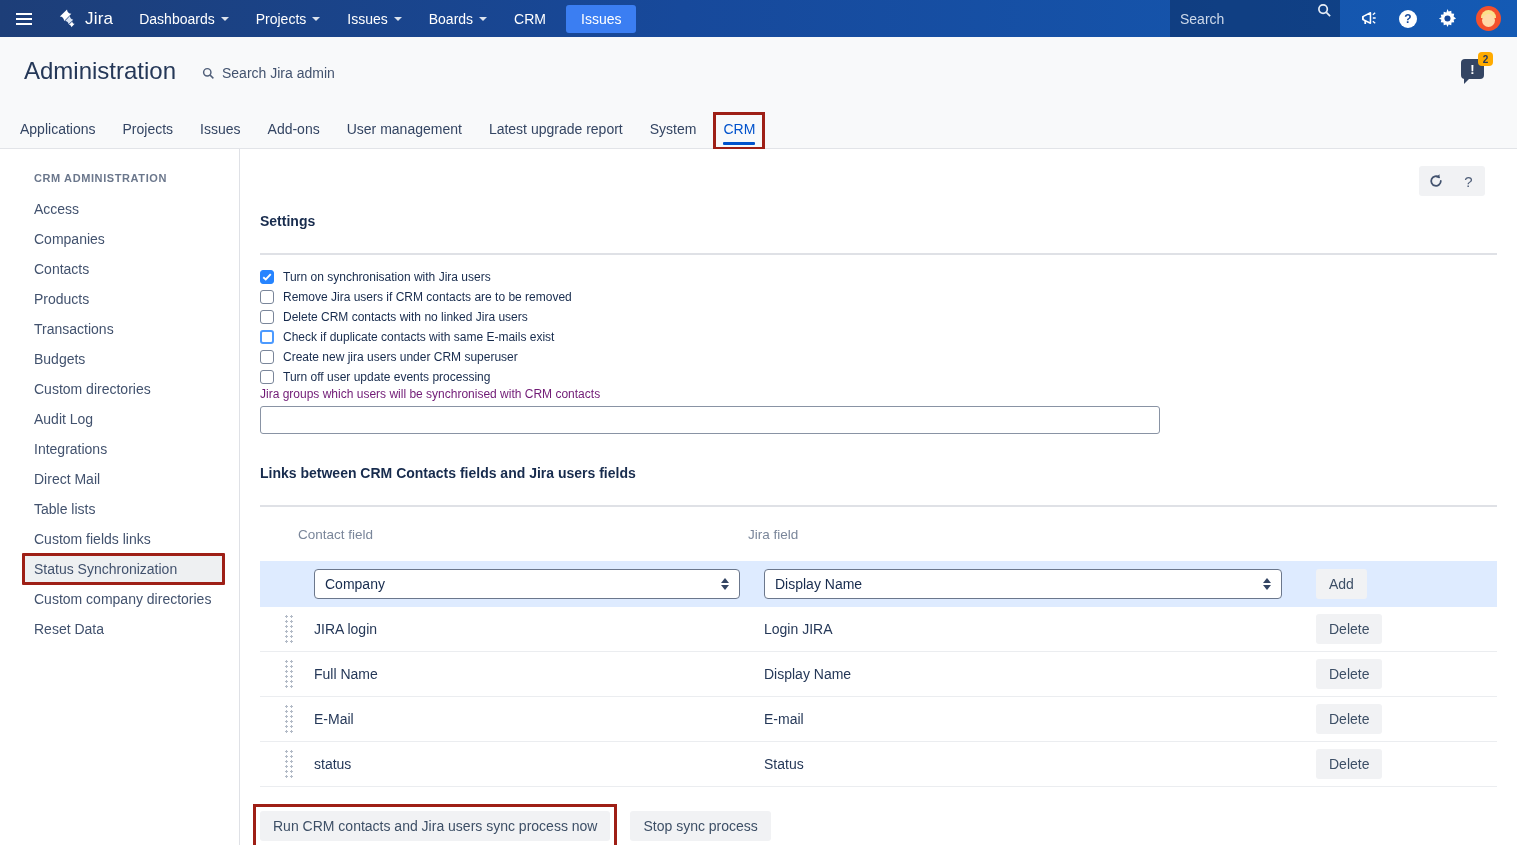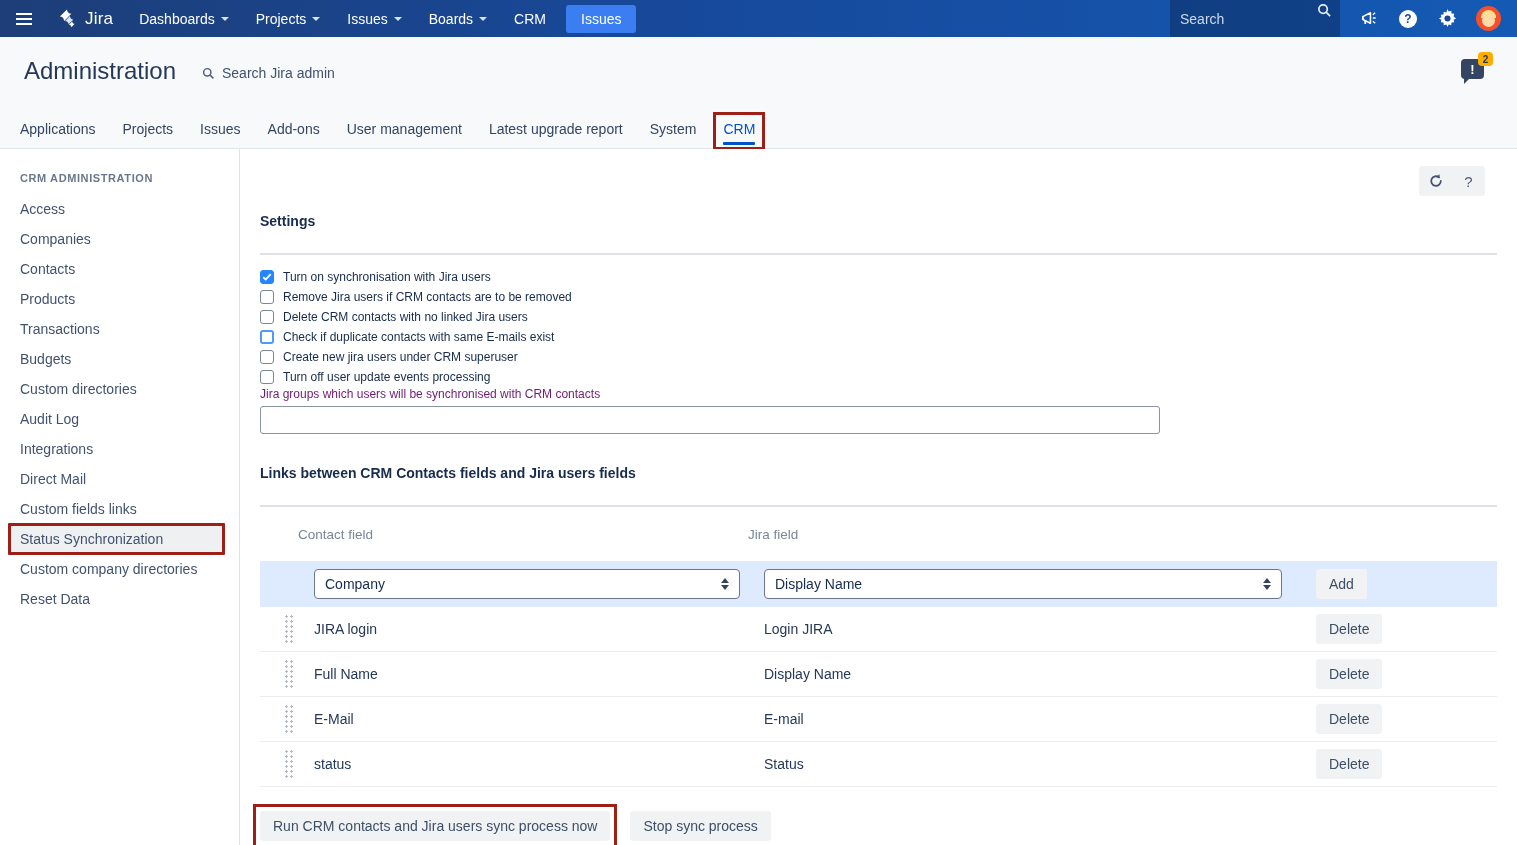--- a/index.html
+++ b/index.html
@@ -35,21 +35,21 @@
   .notif{position:absolute;right:33px;top:22px;width:23px;height:20px;background:#344563;border-radius:4px;color:#fff;font-size:13px;font-weight:bold;display:flex;align-items:center;justify-content:center;cursor:pointer;}
   .notif::after{content:"";position:absolute;left:3px;bottom:-5px;border-left:6px solid #344563;border-bottom:6px solid transparent;}
   .notif .badge{position:absolute;top:-7px;right:-9px;min-width:15px;height:14px;background:#ffab00;border-radius:4px;color:#253858;font-size:10px;font-weight:bold;display:flex;align-items:center;justify-content:center;padding:0 3px;}
   .tabs{position:absolute;left:20px;bottom:0;display:flex;align-items:flex-end;gap:27px;}
   .tab{font-size:14px;color:#344563;padding:8px 0 11px;cursor:pointer;white-space:nowrap;position:relative;}
   .tab.active{color:#0052cc;font-weight:500;}
   .tab.active .underline{position:absolute;left:0;right:0;bottom:3px;height:3px;background:#0052cc;border-radius:1px;}
   .tab .anno{position:absolute;left:-10px;right:-10px;top:-1px;bottom:-2px;border:3px solid #9e1f16;pointer-events:none;}
 
   
-  .sidebar{position:absolute;top:149px;left:0;width:240px;height:696px;background:#fff;border-right:1px solid #dfe1e6;}
+  .sidebar{position:absolute;top:149px;left:0;width:240px;height:696px;background:#fff;border-right:1px solid #dfe1e6;padding-left:14px;}
   .sb-title{margin:23px 0 10px 20px;font-size:11px;font-weight:bold;color:#6b778c;letter-spacing:.6px;}
   .sb-item{height:30px;display:flex;align-items:center;padding-left:20px;font-size:14px;color:#42526e;cursor:pointer;position:relative;}
   .sb-item.active{background:transparent;}
   .sb-item.active .active-bg{position:absolute;left:8px;right:14px;top:-1px;bottom:-1px;background:#eef0f2;border:3px solid #9e1f16;border-radius:1px;}
   .sb-item .lbl{position:relative;z-index:1;}
 
   
   .main{position:absolute;top:149px;left:240px;right:0;bottom:0;background:#fff;}
   .toolgroup{position:absolute;right:32px;top:17px;height:30px;background:#f1f2f4;border-radius:3px;display:flex;}
   .toolgroup .tbtn{width:33px;height:30px;display:flex;align-items:center;justify-content:center;cursor:pointer;color:#505f79;font-size:15px;}
@@ -195,20 +195,23 @@
           <span class="lbl">Custom directories</span>
         </div>
         <div class="sb-item">
           <span class="lbl">Audit Log</span>
         </div>
         <div class="sb-item">
           <span class="lbl">Integrations</span>
         </div>
         <div class="sb-item">
           <span class="lbl">Direct Mail</span>
+        </div>
+        <div class="sb-item">
+          <span class="lbl">Table lists</span>
         </div>
         <div class="sb-item">
           <span class="lbl">Custom fields links</span>
         </div>
         <div class="sb-item active">
           <span class="active-bg"></span>
           <span class="lbl">Status Synchronization</span>
         </div>
         <div class="sb-item">
           <span class="lbl">Custom company directories</span>

